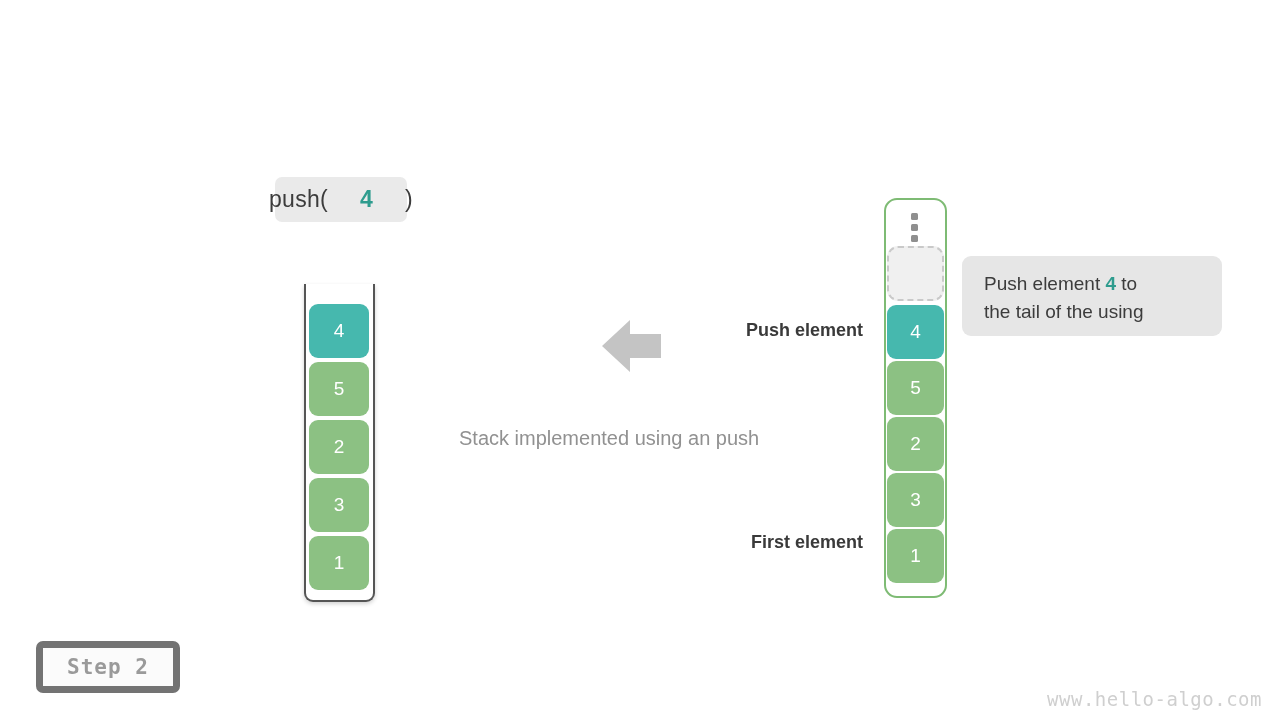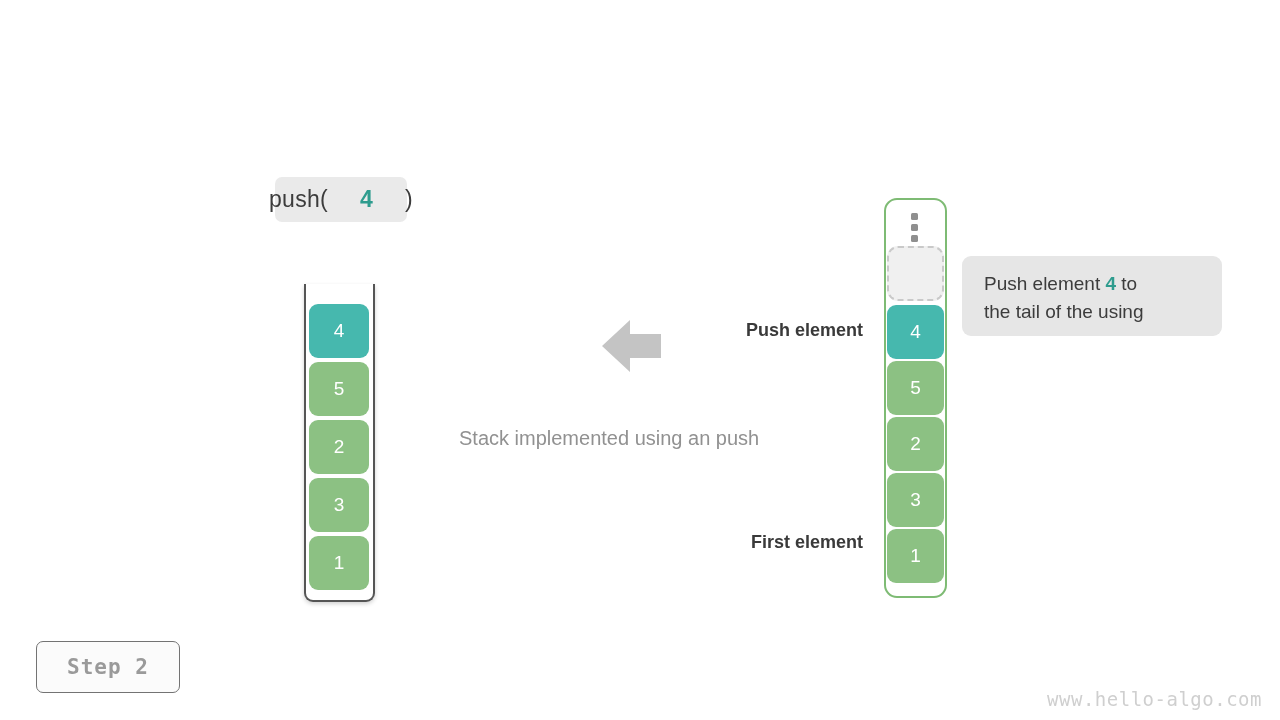--- a/index.html
+++ b/index.html
@@ -193,21 +193,21 @@
 
   
   .step-badge {
     position: absolute;
     left: 36px;
     top: 641px;
     width: 144px;
     height: 52px;
     box-sizing: border-box;
     background: #fbfbfb;
-    border: 1px solid #737373;
+    border: 7px solid #737373;
     border-radius: 7px;
     display: flex;
     align-items: center;
     justify-content: center;
     font-family: "DejaVu Sans Mono", monospace;
     font-size: 21px;
     font-weight: 700;
     color: #9a9a9a;
     letter-spacing: 1px;
   }

